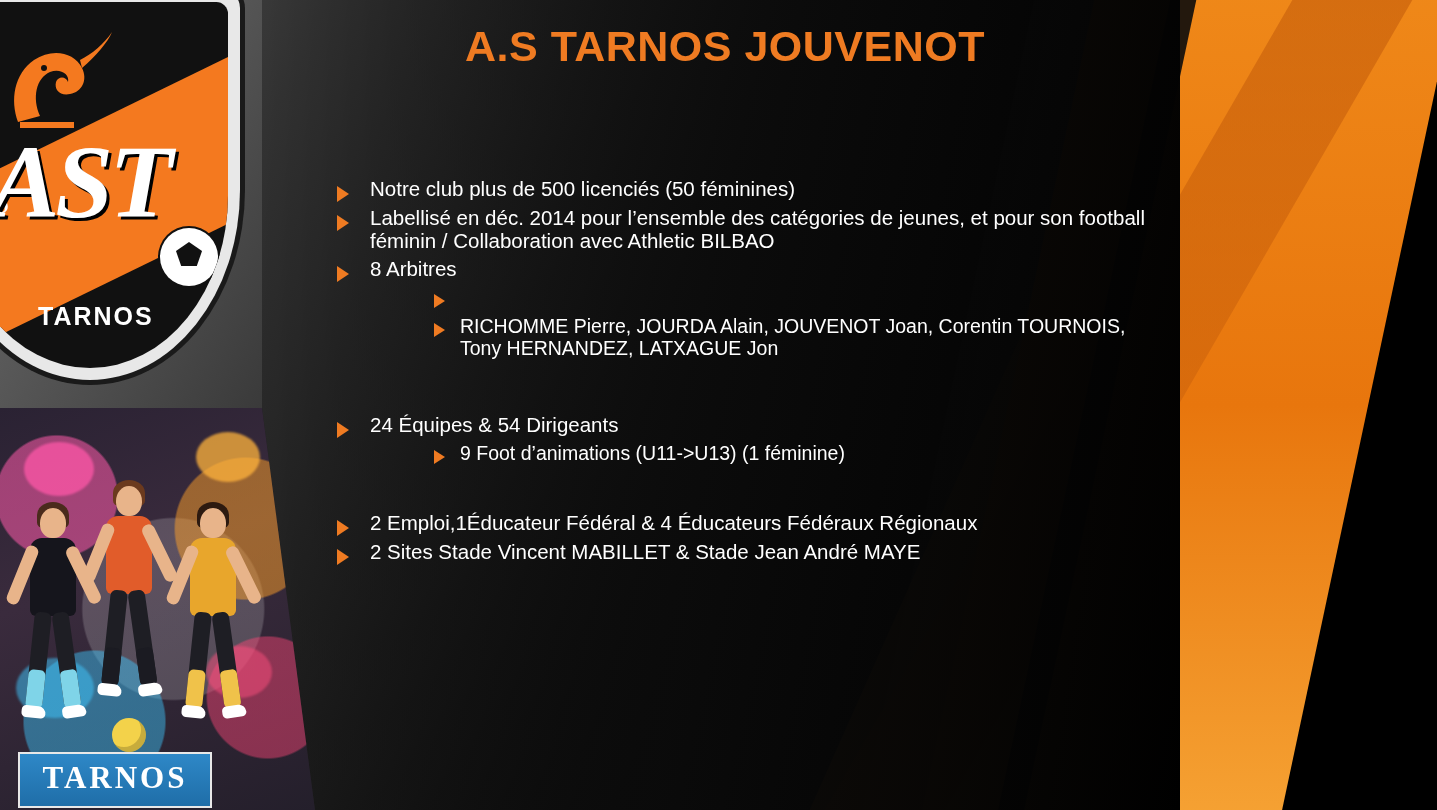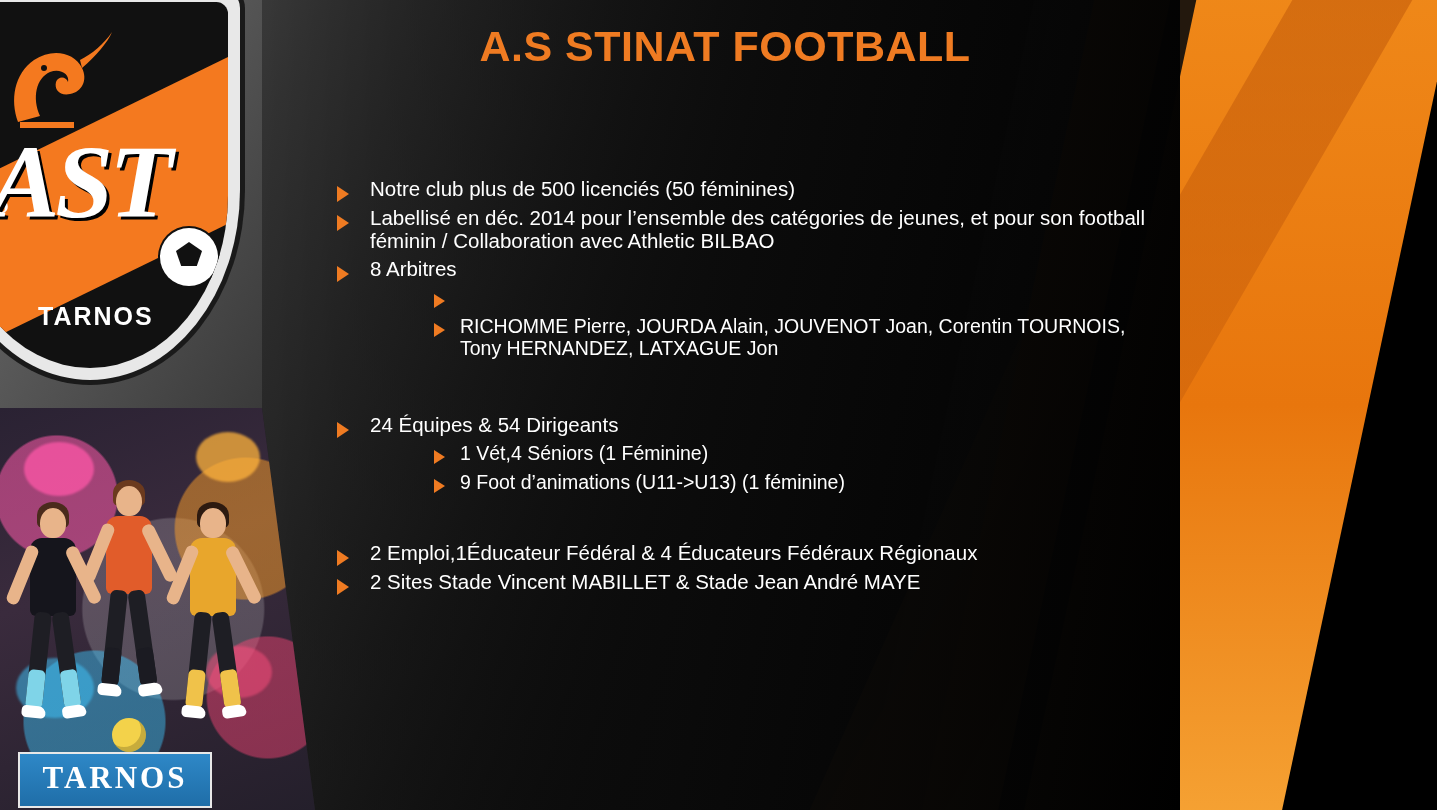--- a/index.html
+++ b/index.html
@@ -415,21 +415,21 @@
           <div class="sock" style="background:#f0c24a;"></div>
           <div class="shoe"></div>
         </div>
     </div>
     <div class="photo-ball"></div>
     <div class="photo-banner">
       <span>TARNOS</span>
     </div>
   </div>
 
-  <div class="title">A.S STINAT FOOTBALL</div>
+  <div class="title">A.S TARNOS JOUVENOT</div>
 
   <div class="content">
 
     <div class="row l1">
       <div class="bullet"></div>
       <div class="txt">Notre club plus de 500 licenciés (50 féminines)</div>
     </div>
 
     <div class="row l1">
       <div class="bullet"></div>
@@ -450,24 +450,20 @@
       <div class="txt">RICHOMME Pierre, JOURDA Alain, JOUVENOT Joan, Corentin TOURNOIS, Tony HERNANDEZ, LATXAGUE Jon</div>
     </div>
 
     <div class="spacer-lg"></div>
 
     <div class="row l1">
       <div class="bullet"></div>
       <div class="txt">24 Équipes &amp; 54 Dirigeants</div>
     </div>
 
-    <div class="row l2">
-      <div class="bullet"></div>
-      <div class="txt">1 Vét,4 Séniors (1 Féminine)</div>
-    </div>
 
 
     <div class="row l2">
       <div class="bullet"></div>
       <div class="txt">9 Foot d’animations (U11-&gt;U13) (1 féminine)</div>
     </div>
 
 
     <div class="spacer-md"></div>
 

